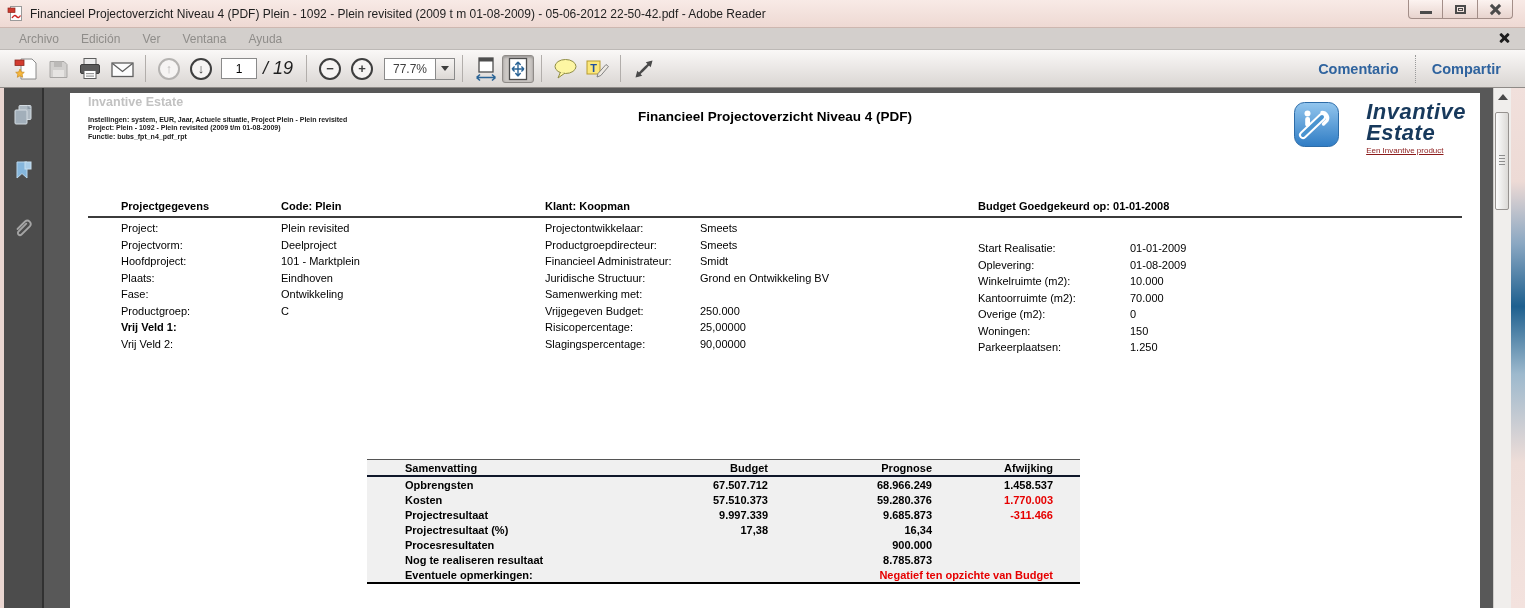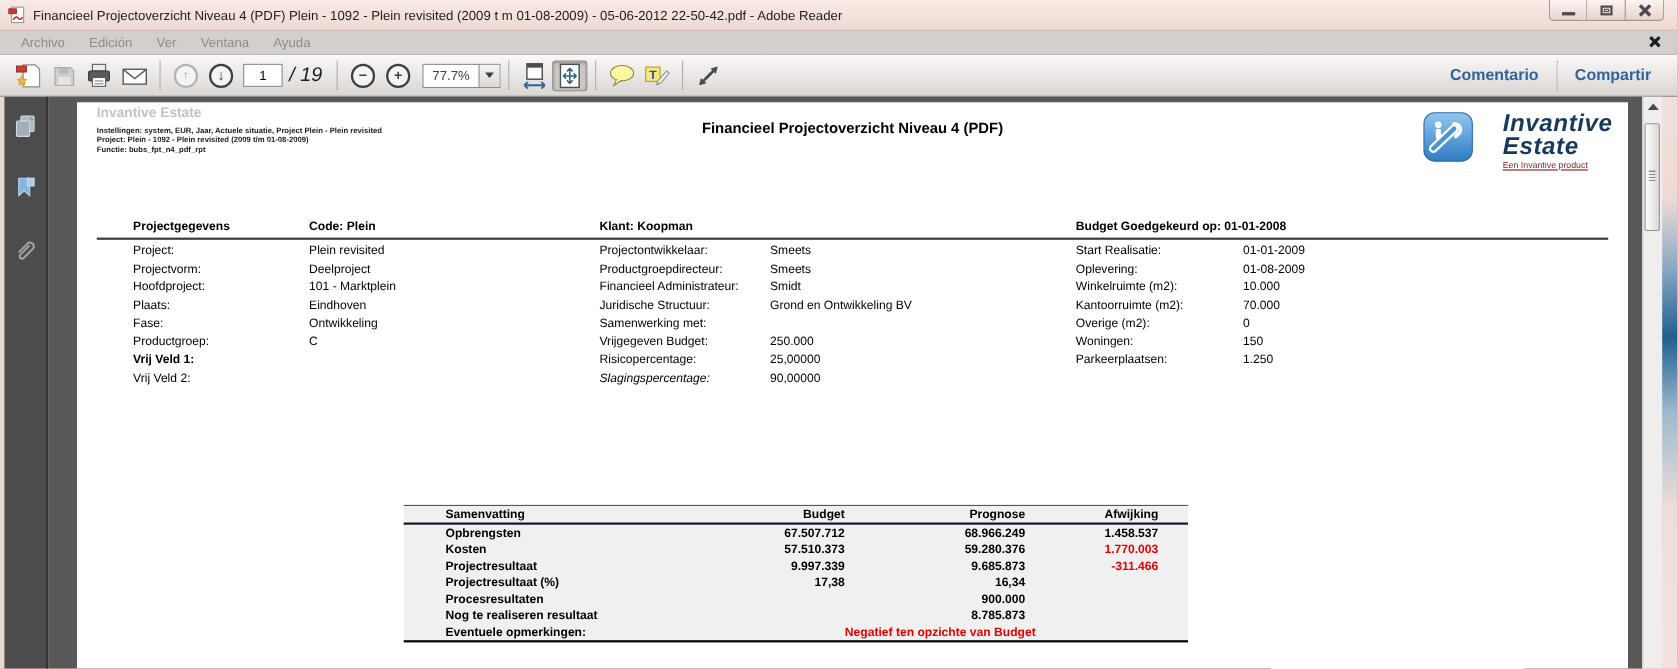--- a/index.html
+++ b/index.html
@@ -78,21 +78,21 @@
   .dcol .dlabel, .dcol .dvalue { position:static; }
 
   .summary { left:297px; top:366px; width:713px; background:#f0f0f0; border-top:1px solid #555; border-bottom:2px solid #000; }
   .summary * { position:static; }
   .shead, .srow { display:grid; grid-template-columns:330px 71px 164px 148px; align-items:center; font-size:11px; font-weight:bold; color:#000; }
   .shead { height:17px; border-bottom:2px solid #0f172a; }
   .srow { height:15px; }
   .c-label { padding-left:38px; text-align:left; }
   .c-num { text-align:right; }
   .c-afw { text-align:right; padding-right:27px; }
-  .c-note { grid-column:3 / 5; text-align:left; padding-right:27px; white-space:nowrap; }
+  .c-note { grid-column:3 / 5; text-align:right; padding-right:27px; white-space:nowrap; }
   .red { color:#e60000; }
 </style>
 </head>
 <body>
 
 <div class="window">
 
   <div class="titlebar">
     <span style="display:flex;">
       <svg width="17" height="17" viewBox="0 0 17 17">
@@ -357,25 +357,25 @@
             </div>
             <div class="drow">
               <span class="dlabel" style="width: 155px;">Vrijgegeven Budget:</span>
               <span class="dvalue">250.000</span>
             </div>
             <div class="drow">
               <span class="dlabel" style="width: 155px;">Risicopercentage:</span>
               <span class="dvalue">25,00000</span>
             </div>
             <div class="drow">
-              <span class="dlabel" style="width: 155px; font-style: italic;">Slagingspercentage:</span>
+              <span class="dlabel" style="width: 155px;">Slagingspercentage:</span>
               <span class="dvalue">90,00000</span>
             </div>
           </div>
-        <div class="dcol" id="dcol3" style="left:908px;">
+        <div class="dcol" id="dcol3" style="left:908px;margin-top:20px;">
             <div class="drow">
               <span class="dlabel" style="width: 152px;">Start Realisatie:</span>
               <span class="dvalue">01-01-2009</span>
             </div>
             <div class="drow">
               <span class="dlabel" style="width: 152px;">Oplevering:</span>
               <span class="dvalue">01-08-2009</span>
             </div>
             <div class="drow">
               <span class="dlabel" style="width: 152px;">Winkelruimte (m2):</span>

